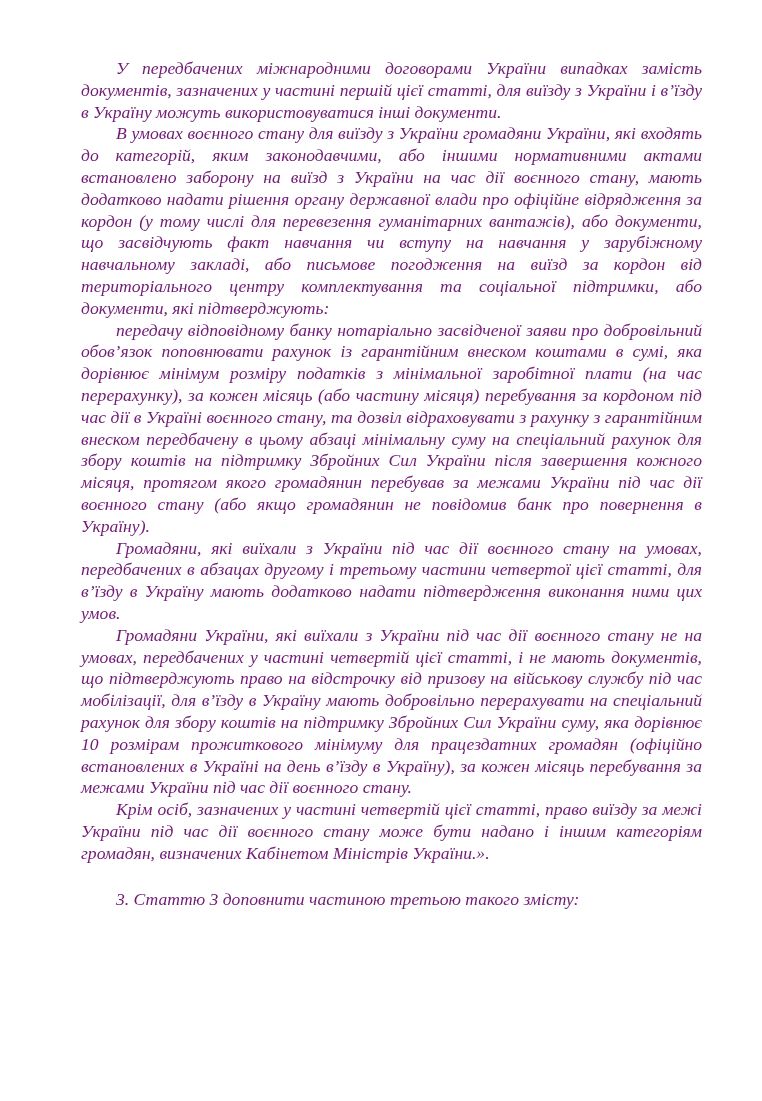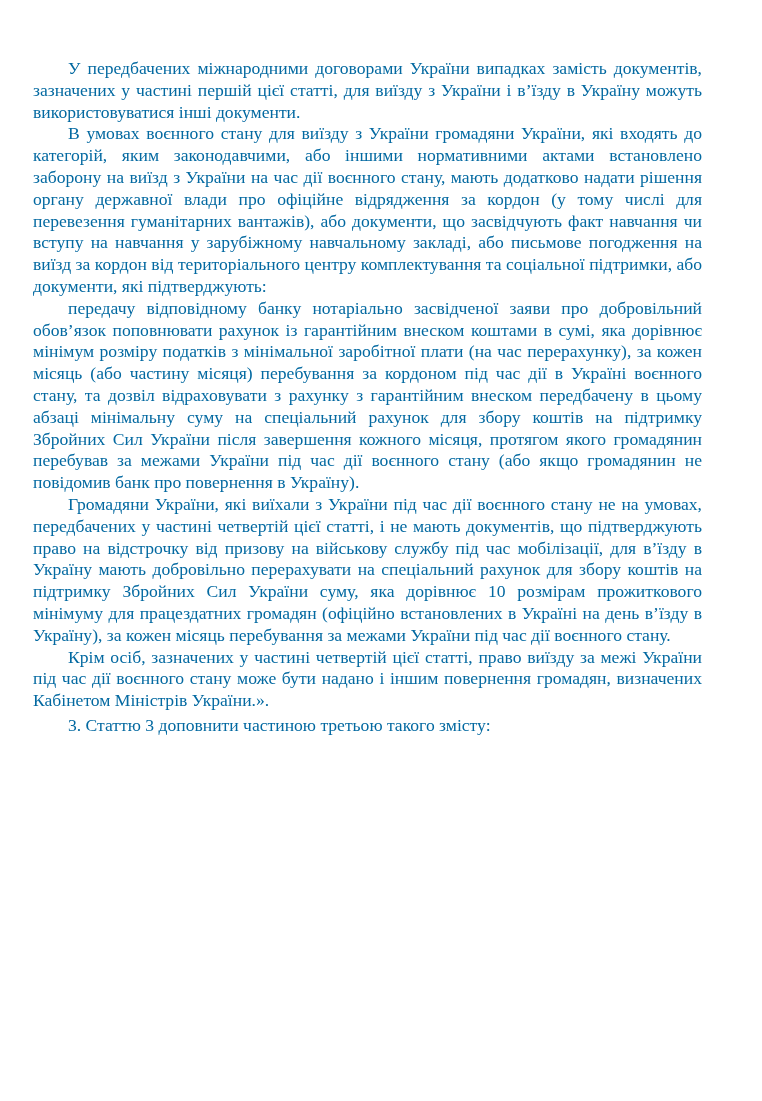--- a/index.html
+++ b/index.html
@@ -10,39 +10,41 @@
   body {
     width: 762px;
     height: 1101px;
     overflow: hidden;
   }
   .page {
     box-sizing: border-box;
     width: 762px;
     height: 1101px;
     background: #ffffff;
-    padding: 58px 60px 0 33px;
+    padding: 58px 60px 0 81px;
     font-family: "Liberation Serif", "DejaVu Serif", serif;
     font-size: 17.6px;
     line-height: 21.8px;
-    color: #0369a1;
+    color: #701a75;
+    font-style: italic;
     -webkit-font-smoothing: antialiased;
   }
   .para {
     margin: 0;
     text-indent: 35px;
     text-align: justify;
   }
   .gap-before {
-    margin-top: 3px;
+    margin-top: 25px;
   }
 </style>
 </head>
 <body>
 
 <div class="page">
   <p class="para">У передбачених міжнародними договорами України випадках замість документів, зазначених у частині першій цієї статті, для виїзду з України і в’їзду в Україну можуть використовуватися інші документи.</p>
   <p class="para">В умовах воєнного стану для виїзду з України громадяни України, які входять до категорій, яким законодавчими, або іншими нормативними актами встановлено заборону на виїзд з України на час дії воєнного стану, мають додатково надати рішення органу державної влади про офіційне відрядження за кордон (у тому числі для перевезення гуманітарних вантажів), або документи, що засвідчують факт навчання чи вступу на навчання у зарубіжному навчальному закладі, або письмове погодження на виїзд за кордон від територіального центру комплектування та соціальної підтримки, або документи, які підтверджують:</p>
   <p class="para">передачу відповідному банку нотаріально засвідченої заяви про добровільний обов’язок поповнювати рахунок із гарантійним внеском коштами в сумі, яка дорівнює мінімум розміру податків з мінімальної заробітної плати (на час перерахунку), за кожен місяць (або частину місяця) перебування за кордоном під час дії в Україні воєнного стану, та дозвіл відраховувати з рахунку з гарантійним внеском передбачену в цьому абзаці мінімальну суму на спеціальний рахунок для збору коштів на підтримку Збройних Сил України після завершення кожного місяця, протягом якого громадянин перебував за межами України під час дії воєнного стану (або якщо громадянин не повідомив банк про повернення в Україну).</p>
+  <p class="para">Громадяни, які виїхали з України під час дії воєнного стану на умовах, передбачених в абзацах другому і третьому частини четвертої цієї статті, для в’їзду в Україну мають додатково надати підтвердження виконання ними цих умов.</p>
   <p class="para">Громадяни України, які виїхали з України під час дії воєнного стану не на умовах, передбачених у частині четвертій цієї статті, і не мають документів, що підтверджують право на відстрочку від призову на військову службу під час мобілізації, для в’їзду в Україну мають добровільно перерахувати на спеціальний рахунок для збору коштів на підтримку Збройних Сил України суму, яка дорівнює 10 розмірам прожиткового мінімуму для працездатних громадян (офіційно встановлених в Україні на день в’їзду в Україну), за кожен місяць перебування за межами України під час дії воєнного стану.</p>
-  <p class="para">Крім осіб, зазначених у частині четвертій цієї статті, право виїзду за межі України під час дії воєнного стану може бути надано і іншим повернення громадян, визначених Кабінетом Міністрів України.».</p>
+  <p class="para">Крім осіб, зазначених у частині четвертій цієї статті, право виїзду за межі України під час дії воєнного стану може бути надано і іншим категоріям громадян, визначених Кабінетом Міністрів України.».</p>
   <p class="para gap-before">3. Статтю 3 доповнити частиною третьою такого змісту:</p>
 </div>
 
 </body></html>

